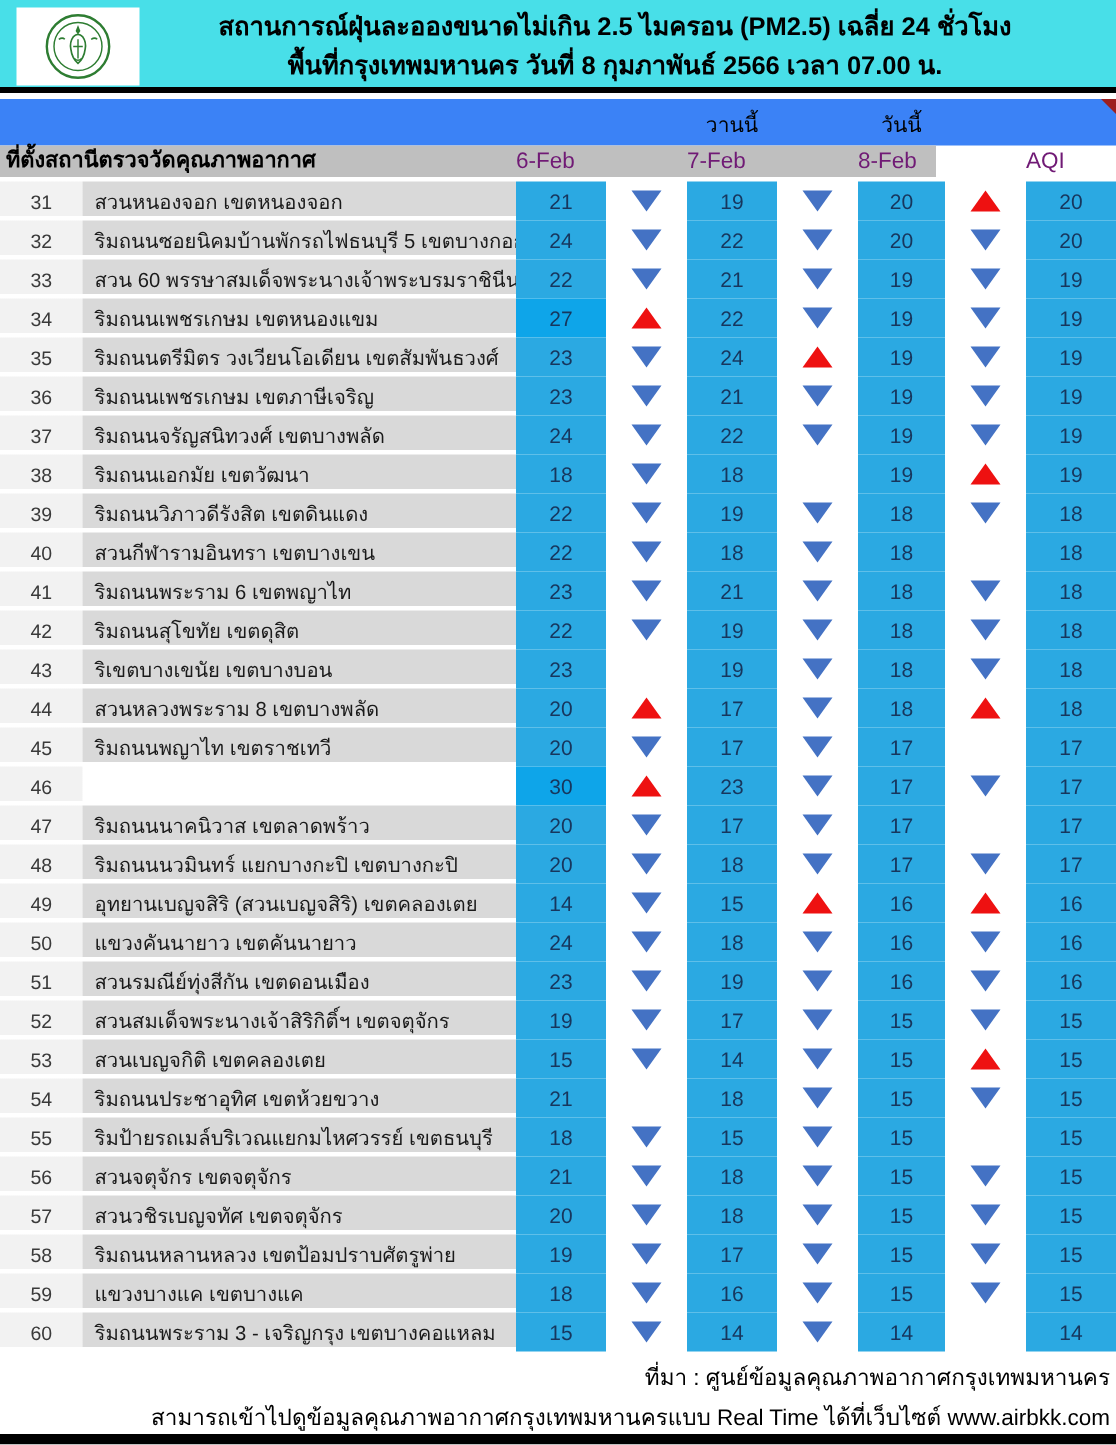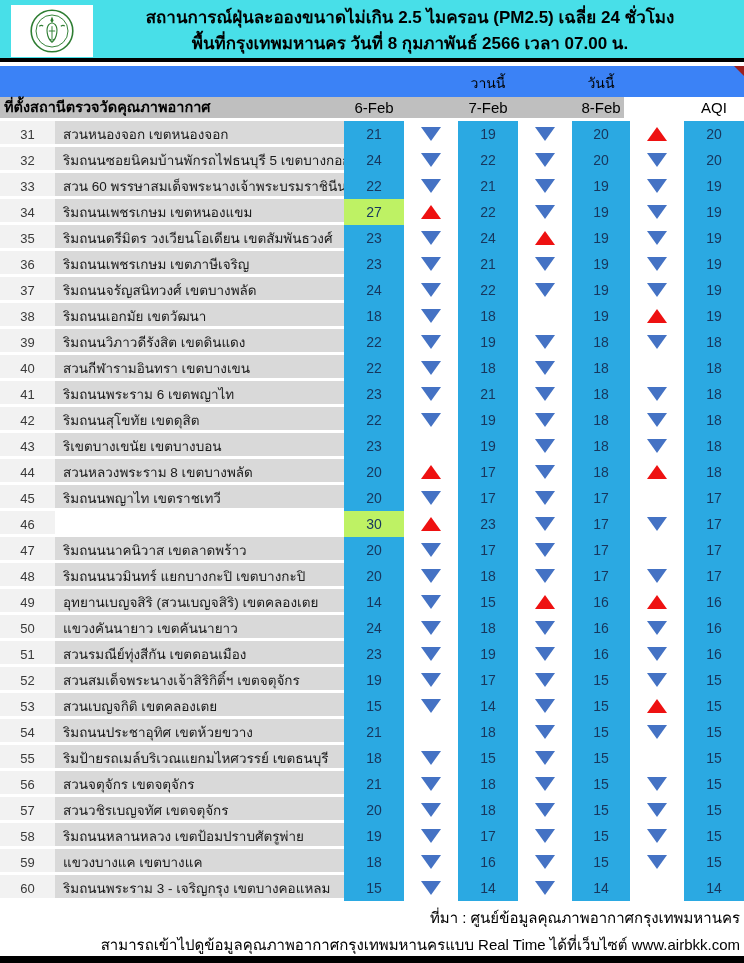--- a/index.html
+++ b/index.html
@@ -21,21 +21,21 @@
   .lbl-yesterday { left:458px; width:60px; }
   .lbl-today { left:572px; width:58px; }
   .corner-tri { position:absolute; right:0; top:0; width:0; height:0;
                 border-top:10px solid #9c1f1f; border-left:10px solid transparent; }
 
   
   .colhead { position:absolute; left:0; top:97px; width:624px; height:21px; background:#bfbfbf; }
   .colhead .station-h { position:absolute; left:4px; top:0; height:21px; line-height:21px;
                         font-size:14.5px; font-weight:bold; color:#000; }
   .colhead .date-h { position:absolute; top:0; height:21px; line-height:21px;
-                     text-align:center; font-size:15px; color:#000000; }
+                     text-align:left; font-size:15px; color:#701a75; }
   .h-d6 { left:344px; width:60px; }
   .h-d7 { left:458px; width:60px; }
   .h-d8 { left:572px; width:58px; }
   .h-aqi { left:684px; width:60px; }
 
   
   .tbody { position:absolute; left:0; top:121px; width:744px; }
   .row { position:relative; height:26px; }
   .cell { position:absolute; top:0; height:26px; display:flex; align-items:center; justify-content:center; }
   .banded { background-image:linear-gradient(var(--band),var(--band));
@@ -43,21 +43,21 @@
             height:26px; }
   .c-num { left:0; width:55px; --band:#f2f2f2; font-size:13px; color:#3a3a3a; }
   .c-station { left:55px; width:289px; --band:#d9d9d9; justify-content:flex-start;
                padding-left:8px; font-size:13.5px; color:#1a1a1a;
                white-space:nowrap; overflow:hidden; }
   .c-val { font-size:14px; color:#17365d; background:#2ba9e2; }
   .c-v1 { left:344px; width:60px; }
   .c-v2 { left:458px; width:60px; }
   .c-v3 { left:572px; width:58px; }
   .c-aqi { left:684px; width:60px; }
-  .green { background:#bef264; }
+  .green { background:#0ea5e9; }
   .c-arrow { background:#fff; }
   .c-a1 { left:404px; width:54px; }
   .c-a2 { left:518px; width:54px; }
   .c-a3 { left:630px; width:54px; }
   .tri-down { width:0; height:0; border-left:10px solid transparent;
               border-right:10px solid transparent; border-top:14px solid #4472c4; }
   .tri-up { width:0; height:0; border-left:10px solid transparent;
             border-right:10px solid transparent; border-bottom:14px solid #ee1111; }
 
   

